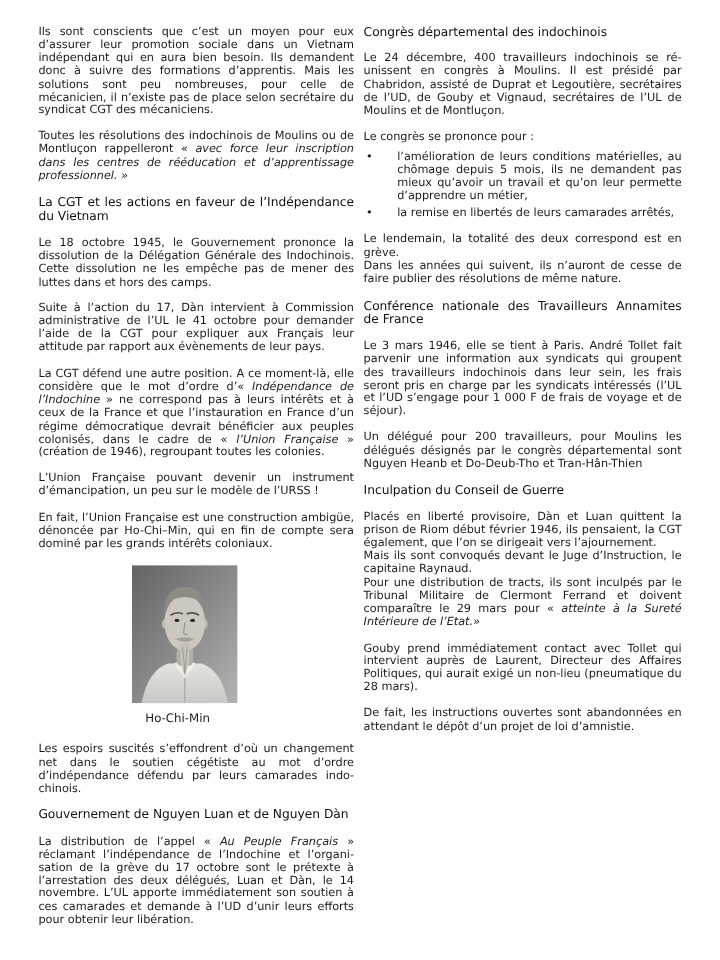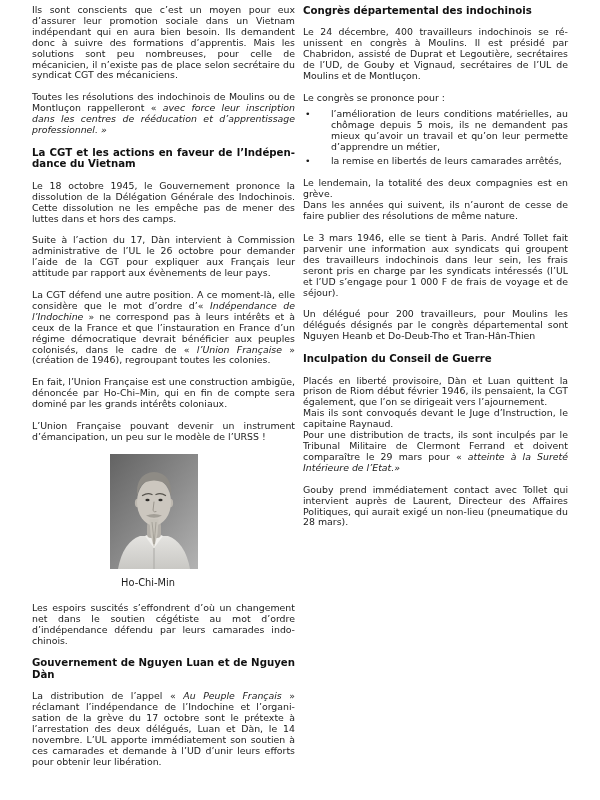--- a/index.html
+++ b/index.html
@@ -12,37 +12,37 @@
   }
   body {
     font-family: "DejaVu Sans", sans-serif;
     font-size: 9.4px;
     line-height: 10.9px;
     color: #1b1b1b;
     position: relative;
   }
   .col {
     position: absolute;
-    top: 5px;
+    top: 22px;
   }
   .col-left  { left: 32px;  width: 263px; }
   .col-right { left: 303px; width: 265px; }
 
   p, h2, li {
     margin: 0 0 11px 0;
     text-align: justify;
     font-size: 9.4px;
     line-height: 10.9px;
     -webkit-hyphens: manual;
     hyphens: manual;
   }
   h2 {
     font-size: 10.2px;
     line-height: 11.4px;
-    font-weight: bold;
+    font-weight: normal;
     color: #111111;
   }
   .tight    { margin-bottom: 0; }
   .mb-small { margin-bottom: 5px; }
 
   ul.demands {
     list-style: none;
     margin: 0 0 11px 0;
     padding: 0;
   }
@@ -75,24 +75,24 @@
 </head>
 <body>
 
 <div class="doc">
 
   <div class="col col-left">
     <p>Ils sont conscients que c’est un moyen pour eux d’assurer leur promotion sociale dans un Vietnam indépendant qui en aura bien besoin. Ils deman­dent donc à suivre des formations d’apprentis. Mais les solutions sont peu nombreuses, pour celle de mécanicien, il n’existe pas de place selon secrétaire du syndicat CGT des mécaniciens.</p>
     <p><span>Toutes les résolutions des indochinois de Moulins ou de Montluçon rappelleront «&nbsp;</span><i>avec force leur ins­cription dans les centres de rééducation et d’ap­prentissage professionnel.&nbsp;»</i></p>
     <h2>La CGT et les actions en faveur de l’Indépen­dance du Vietnam</h2>
     <p>Le 18 octobre 1945, le Gouvernement prononce la dissolution de la Délégation Générale des Indochi­nois. Cette dissolution ne les empêche pas de me­ner des luttes dans et hors des camps.</p>
-    <p>Suite à l’action du 17, Dàn intervient à Commission administrative de l’UL le 26 octobre pour demander l’aide de la CGT pour expliquer aux Français leur attitude par rapport aux évènements de leur pays.</p>
+    <p>Suite à l’action du 17, Dàn intervient à Commission administrative de l’UL le 41 octobre pour demander l’aide de la CGT pour expliquer aux Français leur attitude par rapport aux évènements de leur pays.</p>
     <p><span>La CGT défend une autre position. A ce moment-là, elle considère que le mot d’ordre d’«&nbsp;</span><i>Indépendance de l’Indochine</i><span>&nbsp;» ne correspond pas à leurs intérêts et à ceux de la France et que l’instauration en France d’un régime démocratique devrait bénéficier aux peuples colonisés, dans le cadre de «&nbsp;</span><i>l’Union Française</i><span>&nbsp;» (création de 1946), regroupant toutes les colonies.</span></p>
+    <p>L’Union Française pouvant devenir un instrument d’émancipation, un peu sur le modèle de l’URSS !</p>
     <p>En fait, l’Union Française est une construction am­bigüe, dénoncée par Ho-Chi–Min, qui en fin de compte sera dominé par les grands intérêts colo­niaux.</p>
-    <p>L’Union Française pouvant devenir un instrument d’émancipation, un peu sur le modèle de l’URSS !</p>
 
     <figure class="photo">
       <svg viewBox="0 0 88 115" width="88" height="115" xmlns="http://www.w3.org/2000/svg" role="img">
         <defs>
           <linearGradient id="bgGrad" x1="0" y1="0" x2="1" y2="1">
             <stop offset="0" stop-color="#636363"></stop>
             <stop offset="0.55" stop-color="#8d8d8d"></stop>
             <stop offset="1" stop-color="#b3b3b3"></stop>
           </linearGradient>
           <linearGradient id="jkGrad" x1="0" y1="0" x2="0" y2="1">
@@ -127,24 +127,26 @@
   </div>
 
   <div class="col col-right">
     <h2>Congrès départemental des indochinois</h2>
     <p>Le 24 décembre, 400 travailleurs indochinois se ré­unissent en congrès à Moulins. Il est présidé par Chabridon, assisté de Duprat et Legoutière, secré­taires de l’UD, de Gouby et Vignaud, secrétaires de l’UL de Moulins et de Montluçon.</p>
     <p class="mb-small">Le congrès se prononce pour&nbsp;:</p>
     <ul class="demands">
       <li>l’amélioration de leurs conditions matérielles, au chômage depuis 5 mois, ils ne demandent pas mieux qu’avoir un travail et qu’on leur permette d’apprendre un métier,</li>
       <li>la remise en libertés de leurs camarades arrê­tés,</li>
     </ul>
-    <p class="tight">Le lendemain, la totalité des deux compagnies est en grève.</p>
+    <p class="tight">Le lendemain, la totalité des deux correspond est en grève.</p>
     <p>Dans les années qui suivent, ils n’auront de cesse de faire publier des résolutions de même nature.</p>
+    <h2>Conférence nationale des Travailleurs Anna­mites de France</h2>
     <p>Le 3 mars 1946, elle se tient à Paris. André Tollet fait parvenir une information aux syndicats qui groupent des travailleurs indochinois dans leur sein, les frais seront pris en charge par les syndi­cats intéressés (l’UL et l’UD s’engage pour 1&nbsp;000&nbsp;F de frais de voyage et de séjour).</p>
     <p>Un délégué pour 200 travailleurs, pour Moulins les délégués désignés par le congrès départemental sont Nguyen Heanb et Do-Deub-Tho et Tran-Hân-Thien</p>
     <h2>Inculpation du Conseil de Guerre</h2>
     <p class="tight">Placés en liberté provisoire, Dàn et Luan quittent la prison de Riom début février 1946, ils pensaient, la CGT également, que l’on se dirigeait vers l’ajourne­ment.</p>
     <p class="tight">Mais ils sont convoqués devant le Juge d’Instruc­tion, le capitaine Raynaud.</p>
     <p><span>Pour une distribution de tracts, ils sont inculpés par le Tribunal Militaire de Clermont Ferrand et doivent comparaître le 29 mars pour «&nbsp;</span><i>atteinte à la Sureté Intérieure de l’Etat.»</i></p>
     <p>Gouby prend immédiatement contact avec Tollet qui intervient auprès de Laurent, Directeur des Af­faires Politiques, qui aurait exigé un non-lieu (pneumatique du 28 mars).</p>
+    <p>De fait, les instructions ouvertes sont abandonnées en attendant le dépôt d’un projet de loi d’amnistie.</p>
   </div>
 
 </div>
 
 </body></html>

